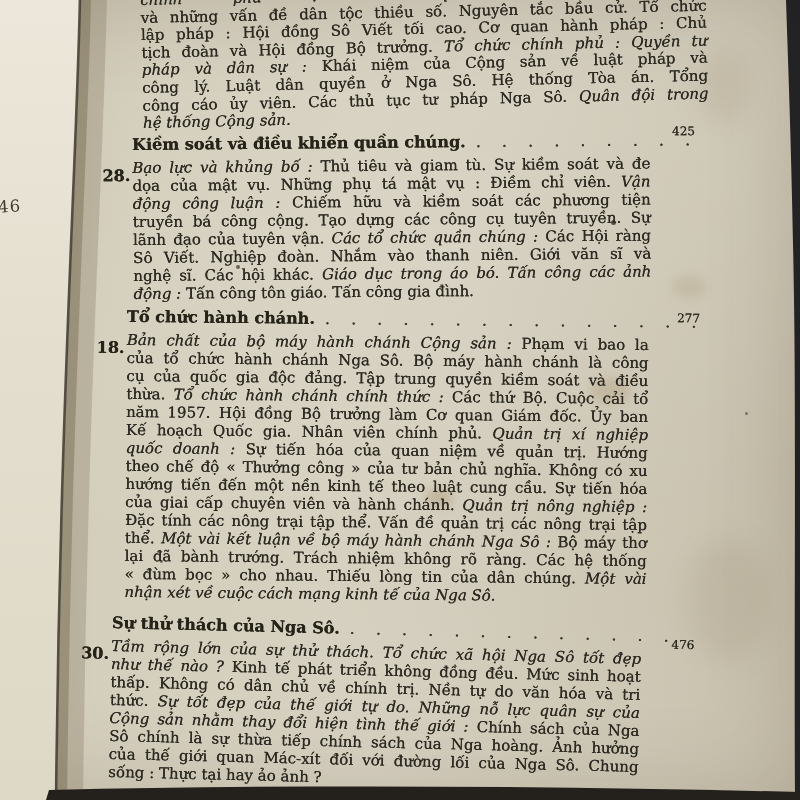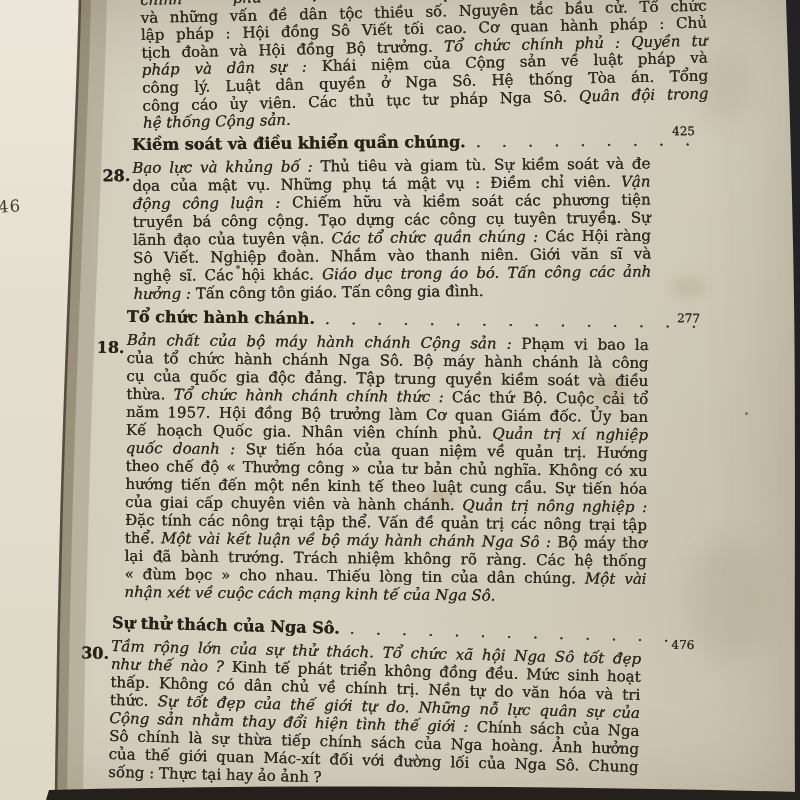--- a/index.html
+++ b/index.html
@@ -87,21 +87,21 @@
     </div>
   <div class="section" id="sec-b">
       <div class="title-row"><span class="entry-num">28.</span><span>Kiềm soát và điều khiển quần chúng.</span><span class="dots">. . . . . . . . .</span><span class="pagenum">425</span></div>
       <div class="line"><em>Bạo lực và khủng bố : </em><span>Thủ tiêu và giam tù. Sự kiềm soát và đe</span></div>
       <div class="line"><span>dọa của mật vụ. Những phụ tá mật vụ : Điềm chỉ viên. </span><em>Vận</em></div>
       <div class="line"><em>động công luận : </em><span>Chiếm hữu và kiềm soát các phương tiện</span></div>
       <div class="line"><span>truyền bá công cộng. Tạo dựng các công cụ tuyên truyền. Sự</span></div>
       <div class="line"><span>lãnh đạo của tuyên vận. </span><em>Các tổ chức quần chúng : </em><span>Các Hội ràng</span></div>
       <div class="line"><span>Sô Viết. Nghiệp đoàn. Nhắm vào thanh niên. Giới văn sĩ và</span></div>
       <div class="line"><span>nghệ sĩ. Các hội khác. </span><em>Giáo dục trong áo bó. Tấn công các ảnh</em></div>
-      <div class="line last"><em>hưởng : </em><span>Tấn công tôn giáo. Tấn công gia đình.</span></div>
+      <div class="line last"><em>động : </em><span>Tấn công tôn giáo. Tấn công gia đình.</span></div>
     </div>
   <div class="section" id="sec-c">
       <div class="title-row"><span class="entry-num">18.</span><span>Tổ chức hành chánh.</span><span class="dots">. . . . . . . . . . . . . . .</span><span class="pagenum">277</span></div>
       <div class="line"><em>Bản chất của bộ máy hành chánh Cộng sản : </em><span>Phạm vi bao la</span></div>
       <div class="line"><span>của tổ chức hành chánh Nga Sô. Bộ máy hành chánh là công</span></div>
       <div class="line"><span>cụ của quốc gia độc đảng. Tập trung quyền kiềm soát và điều</span></div>
       <div class="line"><span>thừa. </span><em>Tổ chức hành chánh chính thức : </em><span>Các thứ Bộ. Cuộc cải tổ</span></div>
       <div class="line"><span>năm 1957. Hội đồng Bộ trưởng làm Cơ quan Giám đốc. Ủy ban</span></div>
       <div class="line"><span>Kế hoạch Quốc gia. Nhân viên chính phủ. </span><em>Quản trị xí nghiệp</em></div>
       <div class="line"><em>quốc doanh : </em><span>Sự tiến hóa của quan niệm về quản trị. Hướng</span></div>

